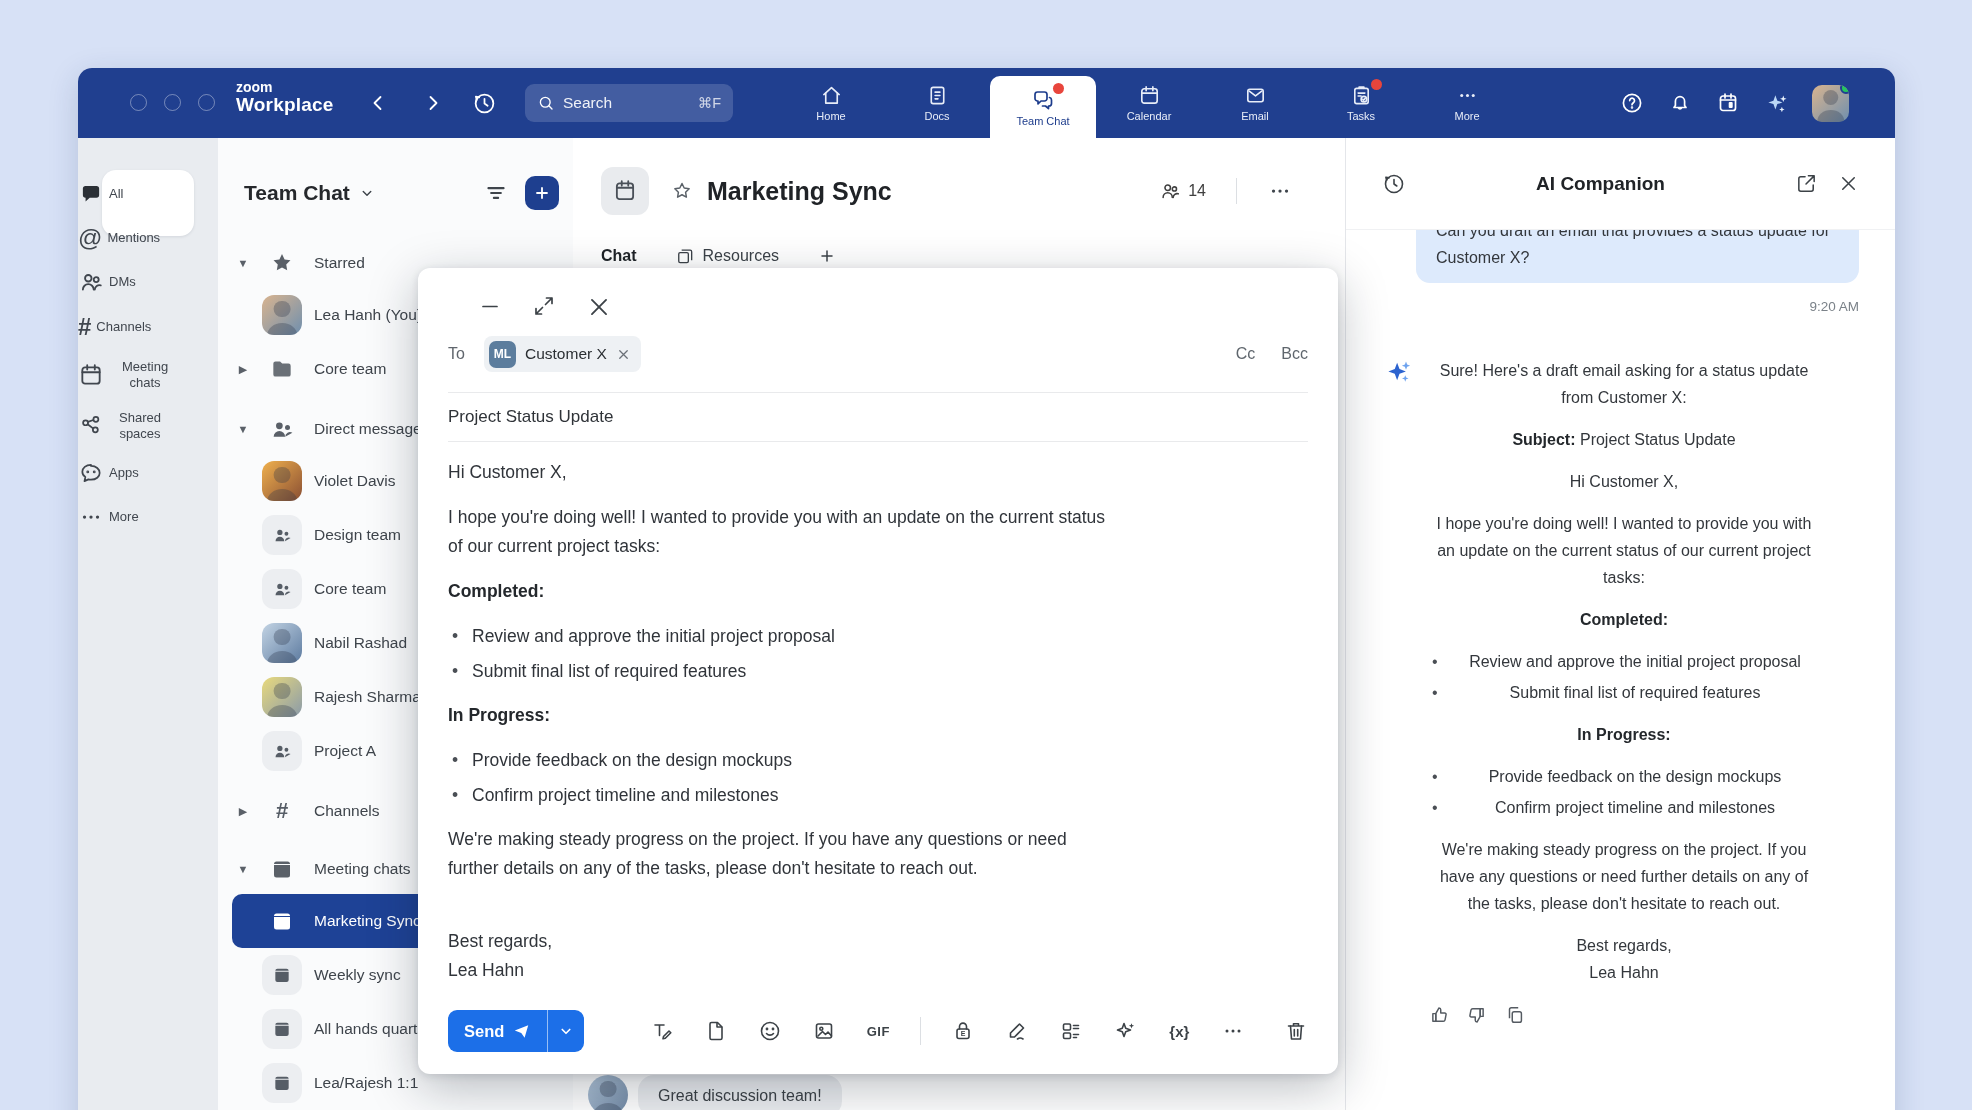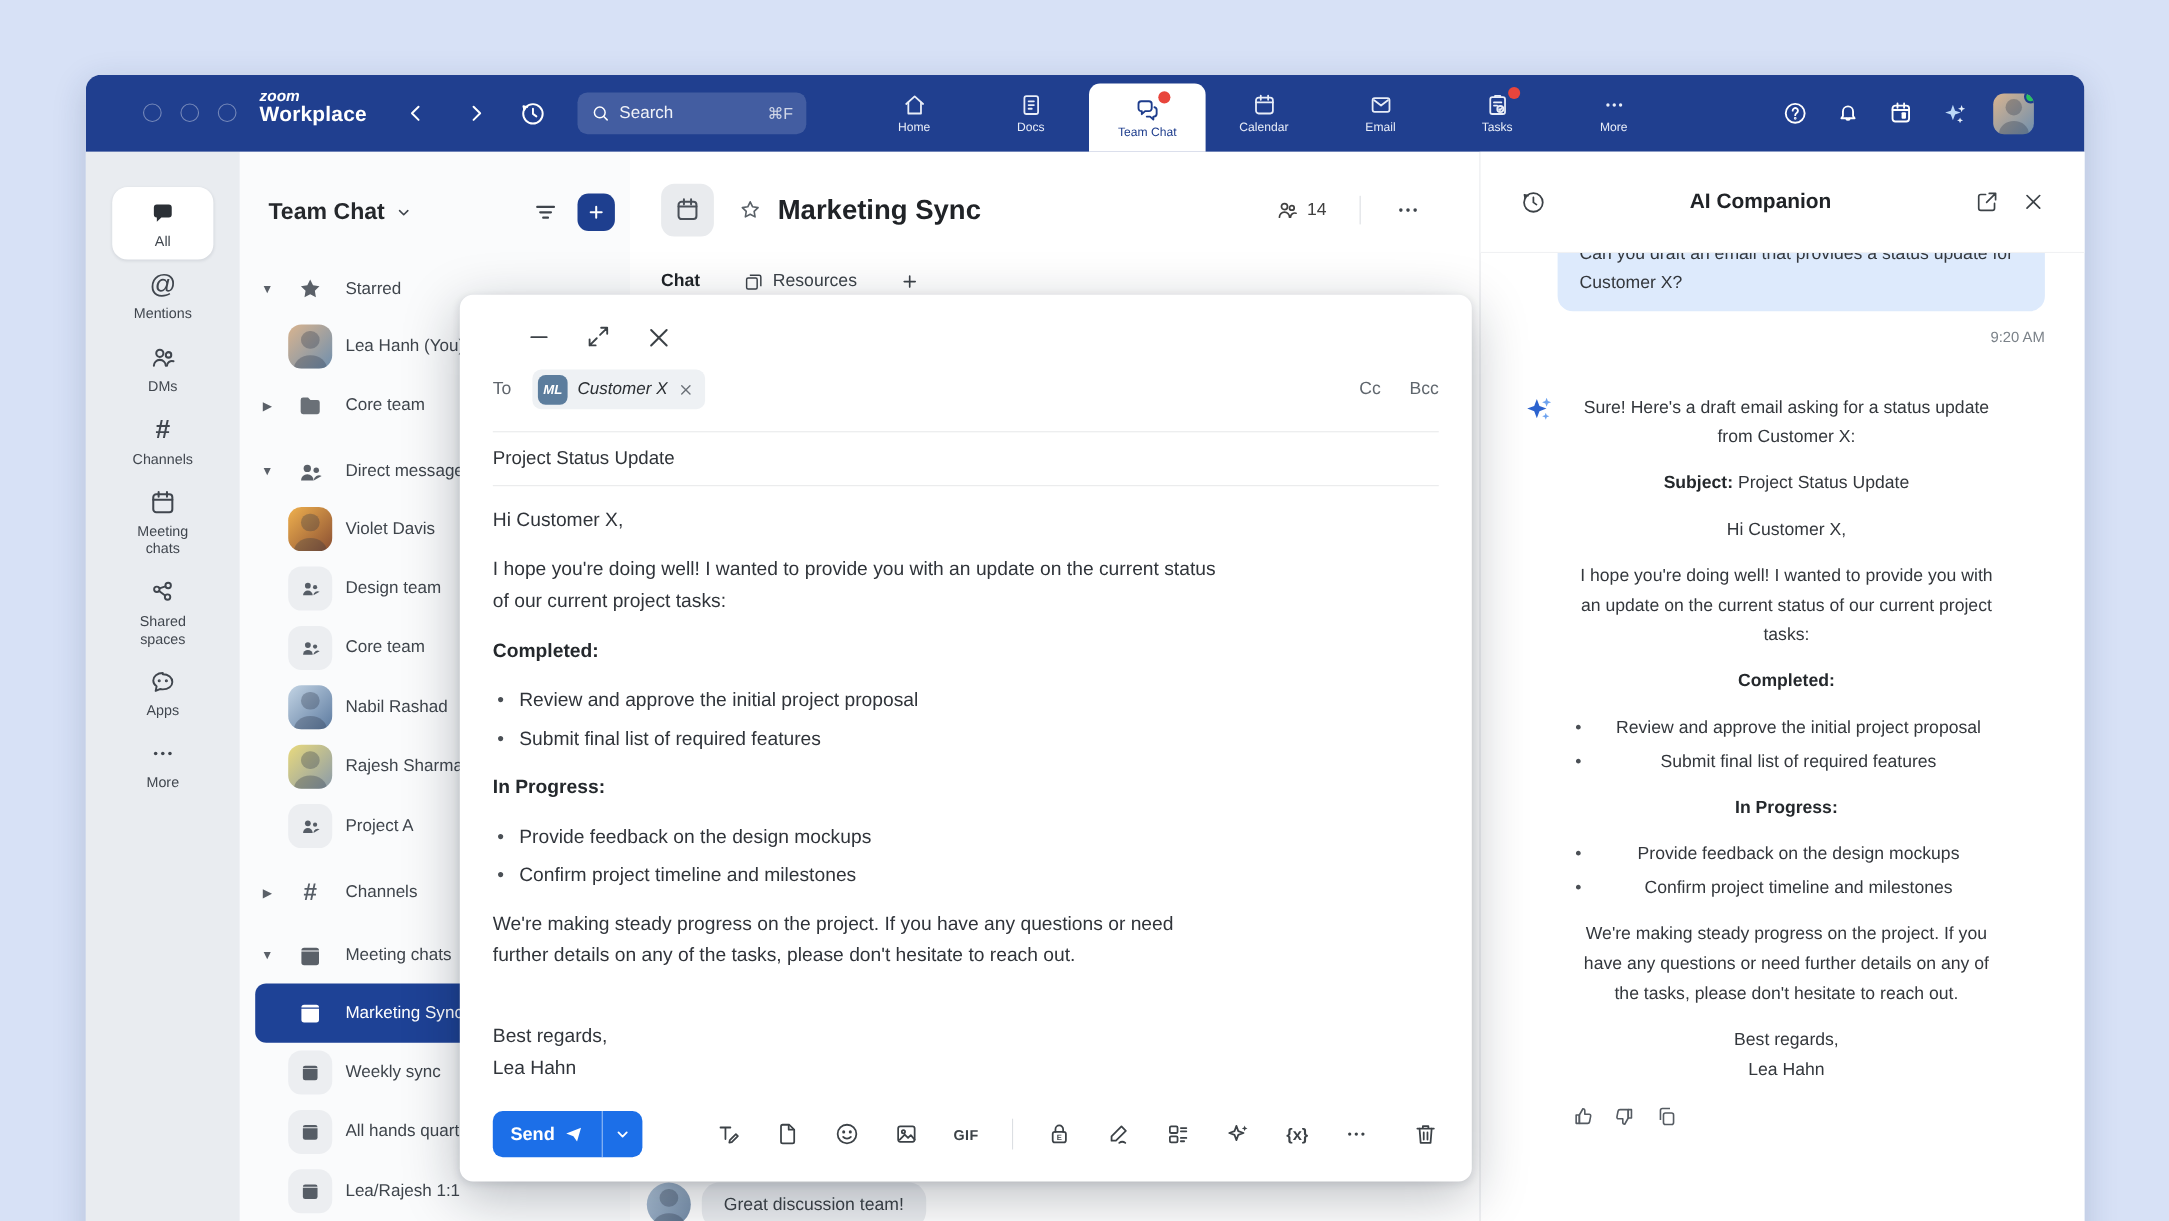--- a/index.html
+++ b/index.html
@@ -8,21 +8,21 @@
   svg { display:block; }
   .window { position:absolute; left:78px; top:68px; width:1817px; height:1080px;
             border-radius:14px 14px 0 0; overflow:hidden; background:#fff;
             box-shadow:0 8px 30px rgba(30,50,100,.18); }
 
   
   .topbar { position:absolute; left:0; top:0; width:100%; height:70px; background:#203f8f; color:#fff; }
   .lights { position:absolute; left:52px; top:26px; display:flex; gap:17px; }
   .light { width:17px; height:17px; border-radius:50%; border:1.6px solid rgba(255,255,255,.38); }
   .logo { position:absolute; left:158px; top:12px; line-height:1.1; }
-  .logo .l1 { font-size:14px; font-weight:600; display:block;font-style:italic; }
+  .logo .l1 { font-size:14px; font-weight:600; display:block; }
   .logo .l2 { font-size:19px; font-weight:700; display:block; letter-spacing:.2px; }
   .tb-btn { position:absolute; top:22px; width:26px; height:26px; color:#fff; background:none; border:none; cursor:pointer; }
   .searchbox { position:absolute; left:447px; top:16px; width:208px; height:38px; border-radius:9px;
                background:rgba(255,255,255,.16); display:flex; align-items:center; padding:0 12px; gap:8px; }
   .searchbox .stext { font-size:15.5px; color:rgba(255,255,255,.92); flex:1; }
   .searchbox .skey  { font-size:14.5px; color:rgba(255,255,255,.75); }
   .mainnav { position:absolute; left:700px; top:0; height:70px; display:flex; }
   .nav-item { width:106px; height:70px; display:flex; flex-direction:column; align-items:center;
               justify-content:center; gap:3px; color:#e8edf8; cursor:pointer; position:relative; }
   .nav-item .nlabel { font-size:11px; }
@@ -41,21 +41,21 @@
                 border-radius:50% 50% 0 0; background:rgba(40,50,70,.30); }
   .pav::before { content:""; position:absolute; left:50%; transform:translateX(-50%); top:14%; width:42%; height:42%;
                  border-radius:50%; background:rgba(40,50,70,.30); }
   .av-violet { background:linear-gradient(135deg,#f0b14e 0%,#8a4f33 100%); }
   .av-nabil  { background:linear-gradient(135deg,#c3d4e4 0%,#5d7ba0 100%); }
   .av-rajesh { background:linear-gradient(135deg,#e9da7d 0%,#8a9aa9 100%); }
   .av-bottom { background:linear-gradient(135deg,#b7cbdf 0%,#6e86a2 100%); }
 
   
   .rail { position:absolute; left:0; top:70px; width:140px; bottom:0; background:#e9ecf0; padding-top:34px; }
-  .rail-item { width:100%; display:flex; flex-direction:column; align-items:center; gap:5px; color:#40464e;
+  .rail-item { width:100%; display:flex; flex-direction:row; align-items:center; gap:5px; color:#40464e;
                padding:9px 0; cursor:pointer; position:relative; }
   .rail-item .rl { font-size:13px; text-align:center; line-height:1.25; }
   .rail-item.active { }
   .rail-item.active .tile { position:absolute; left:50%; transform:translateX(-50%); top:-2px; width:92px; height:66px;
                background:#fff; border-radius:14px; box-shadow:0 1px 3px rgba(20,30,50,.10); z-index:0; }
   .rail-item > * { z-index:1; }
 
   
   .chatpanel { position:absolute; left:140px; top:70px; width:355px; bottom:0; background:#fafbfc; }
   .cp-head { display:flex; align-items:center; padding:38px 14px 10px 26px; }
@@ -117,21 +117,21 @@
   .ai-actions .aic { width:22px; height:22px; cursor:pointer; }
 
   
   .modal { position:absolute; left:340px; top:200px; width:920px; height:806px; background:#fff; border-radius:12px;
            box-shadow:0 14px 50px rgba(16,24,40,.28), 0 2px 8px rgba(16,24,40,.12); z-index:50; }
   .mo-head { display:flex; align-items:center; padding:26px 30px 8px 30px; }
   .mo-title { font-size:21px; font-weight:700; color:#1f2327; flex:1; }
   .mo-ic { width:24px; height:24px; color:#3c4247; margin-left:30px; cursor:pointer; }
   .mo-to { display:flex; align-items:center; margin:10px 30px 0 30px; padding-bottom:20px; border-bottom:1px solid #e9eaec; }
   .to-label { font-size:16px; color:#60666d; width:36px; }
-  .chip { display:flex; align-items:center; gap:9px; background:#eef1f4; border-radius:8px; height:36px; padding:0 10px 0 5px;font-style:italic; }
+  .chip { display:flex; align-items:center; gap:9px; background:#eef1f4; border-radius:8px; height:36px; padding:0 10px 0 5px; }
   .chip-av { width:27px; height:27px; border-radius:7px; background:#5c7d9d; color:#fff; font-size:12px; font-weight:700;
              display:flex; align-items:center; justify-content:center; }
   .chip-name { font-size:15.5px; color:#2b2f33; }
   .chip-x { width:15px; height:15px; color:#6a7077; cursor:pointer; }
   .mo-sp { flex:1; }
   .ccbcc { font-size:16px; color:#5f666d; margin-left:26px; cursor:pointer; }
   .mo-subject { margin:0 30px; padding:14px 0; font-size:17px; color:#2f3338; border-bottom:1px solid #e9eaec; }
   .mail-body { margin:16px 30px 0 30px; max-width:660px; font-size:17.5px; line-height:29px; color:#30343a; }
   .mail-body p { margin-bottom:16px; }
   .mail-body .hd { font-weight:700; color:#24282c; }

